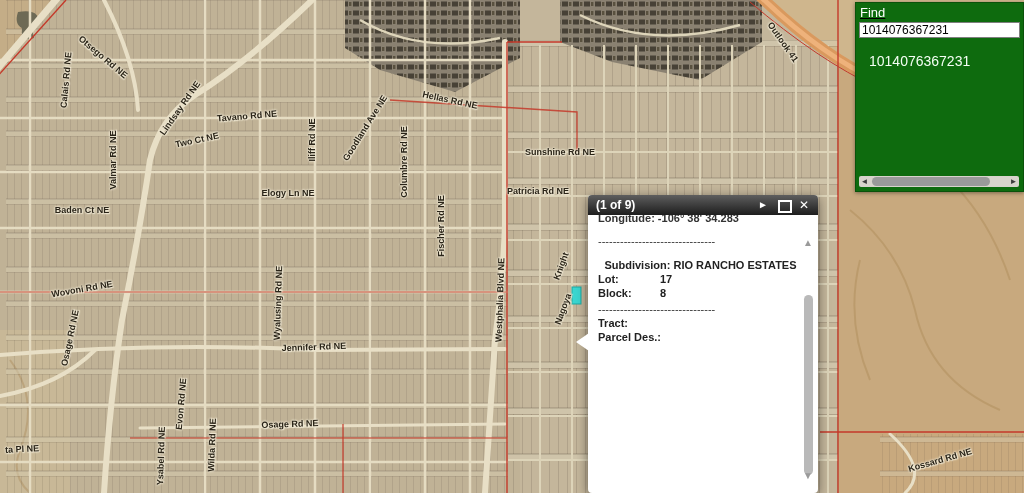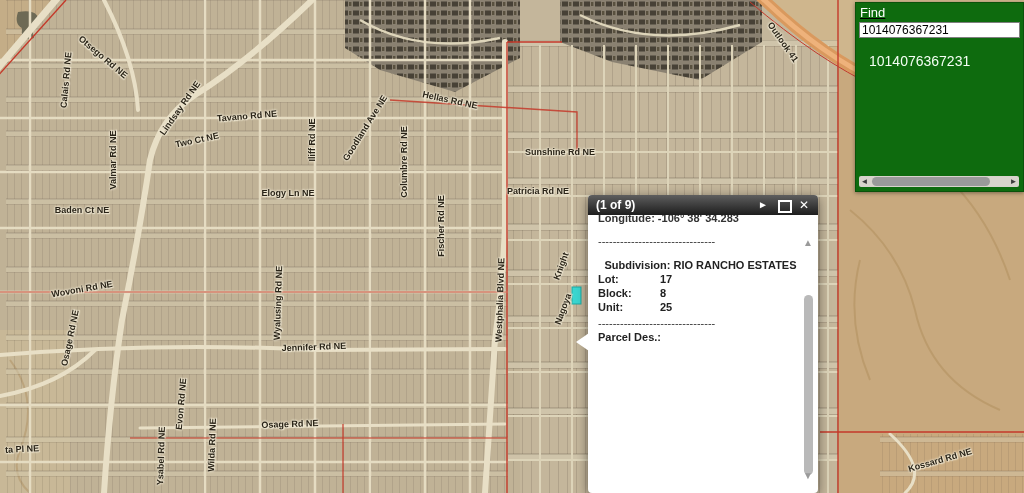--- a/index.html
+++ b/index.html
@@ -204,24 +204,22 @@
       <div class="sep">--------------------------------</div>
       <div class="subdiv">
         <span>Subdivision:</span>&nbsp;<span>RIO RANCHO ESTATES</span>
       </div>
       <div class="frow">
         <span class="lbl">Lot:</span><span>17</span>
       </div>
       <div class="frow">
         <span class="lbl">Block:</span><span>8</span>
       </div>
-      <div class="frow">
-        <span class="lbl">Unit:</span><span>25</span>
-      </div>
       <div class="sep2">--------------------------------</div>
+      <div class="tline">Tract:</div>
       <div class="tline">Parcel Des.:</div>
 
       <span id="popup-vscroll-up">▲</span>
       <div id="popup-vthumb"></div>
       <span id="popup-vscroll-down">▼</span>
     </div>
   </div>
 
 </div>
 

